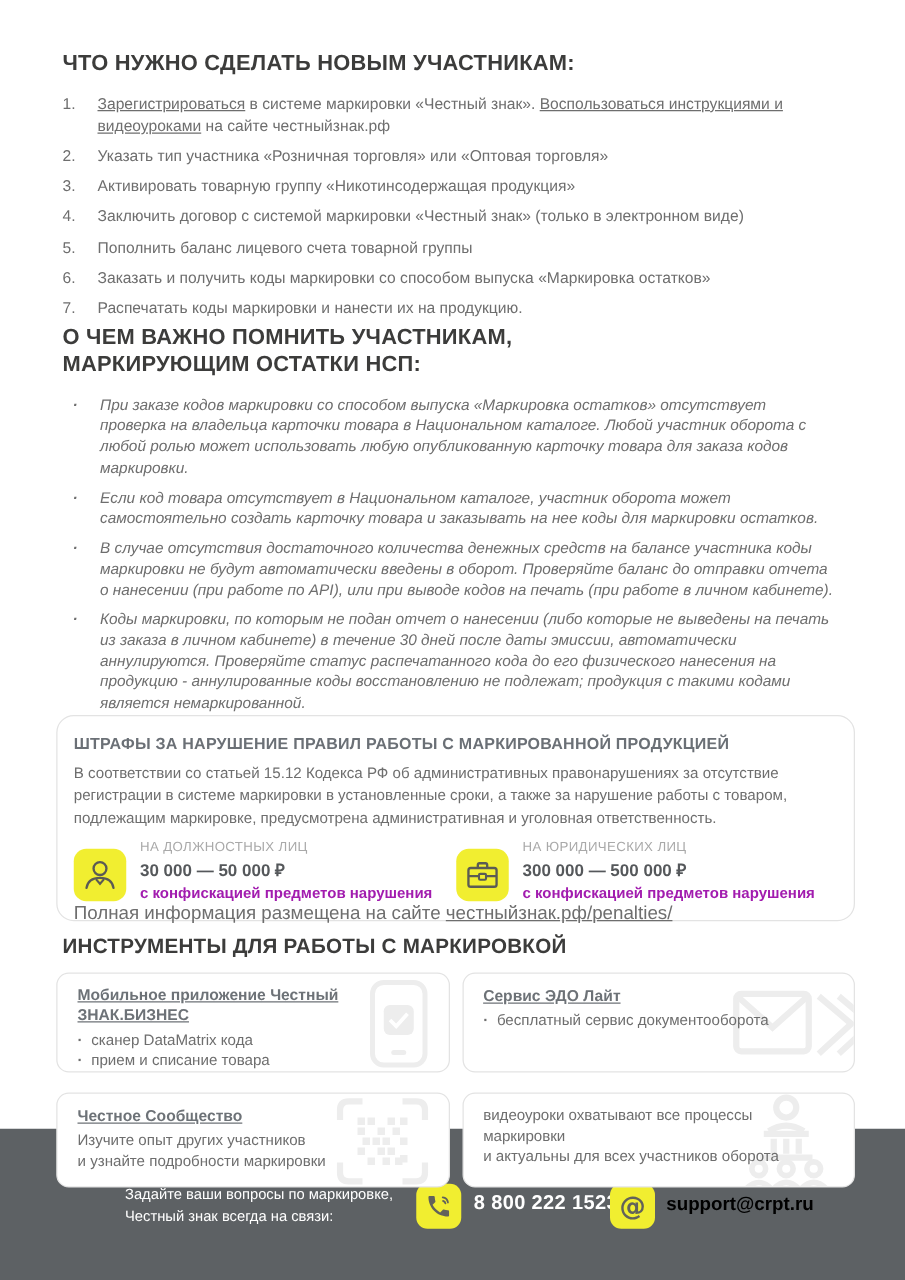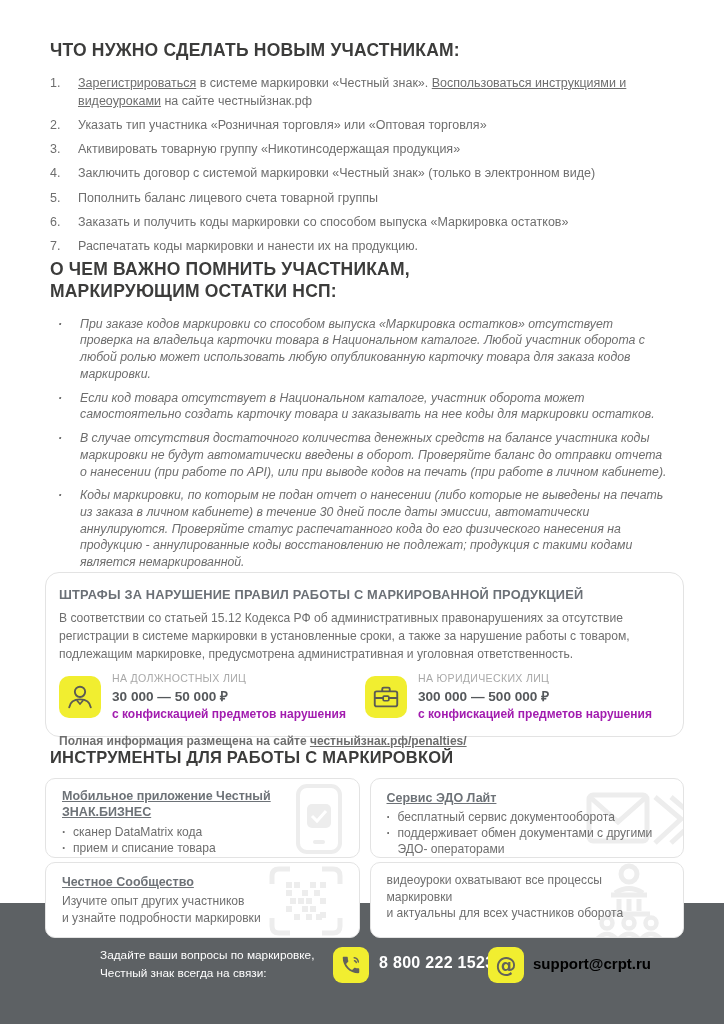--- a/index.html
+++ b/index.html
@@ -33,35 +33,35 @@
   .btext { flex:1; }
 
   
   .penalty-box {
     position:absolute; left:45px; top:572px; width:639px; height:165px; box-sizing:border-box;
     border:1px solid #e3e3e3; border-radius:14px; background:#fff; padding:14px 12px 0 13px;
   }
   .pb-title { font-size:12.8px; font-weight:bold; color:#6b7076; letter-spacing:.2px; margin-bottom:7px; }
   .pb-body { font-size:12.1px; color:#6e6e6e; line-height:1.5; margin-bottom:9px; }
   .fines { display:flex; }
-  .fine { display:flex; width:50%; align-items:center; }
+  .fine { display:flex; width:50%; align-items:flex-end; }
   .fine-icon {
     flex:none; width:42px; height:42px; border-radius:10px; background:#f1ee30;
     display:flex; align-items:center; justify-content:center; margin-right:11px;
   }
   .fine-label { font-size:10.6px; color:#a9a9a9; letter-spacing:.3px; margin-bottom:2px; }
   .fine-amount { font-size:13.6px; font-weight:bold; color:#55585b; margin-bottom:2px; }
   .fine-note { font-size:12px; font-weight:bold; color:#a21caf; }
-  .pb-footer { font-size:12px; color:#6e6e6e; margin-top:13px;font-weight:bold; }
+  .pb-footer { font-size:15px; color:#6e6e6e; margin-top:1px; }
 
   
   .tools-title { position:absolute; left:50px; top:747px; font-size:16.5px; }
   .cards {
     position:absolute; left:45px; top:778px; width:639px; z-index:2;
-    display:grid; grid-template-columns:1fr 1fr; grid-template-rows:80px 76px; gap:4px 10px;
+    display:grid; grid-template-columns:1fr 1fr; grid-template-rows:80px 76px; gap:16px 10px;
   }
   .card {
     position:relative; box-sizing:border-box; overflow:hidden;
     border:1px solid #e3e3e3; border-radius:10px; background:#fff; padding:9px 16px;
   }
   .card-title {
     font-size:12.5px; font-weight:bold; color:#6d7277; text-decoration:underline;
     margin-bottom:3px; line-height:1.3; position:relative; z-index:1; cursor:pointer; display:inline-block;
   }
   .cb { display:flex; font-size:12.1px; color:#6e6e6e; line-height:1.33; position:relative; z-index:1; }
@@ -210,24 +210,20 @@
           <line x1="20" y1="59" x2="28" y2="59" stroke="#ededed" stroke-width="4" stroke-linecap="round"></line>
         </svg>
       </div>
     </div>
 
     <div class="card">
       <span class="card-title">Сервис ЭДО Лайт</span>
       <div class="cb">
           <span class="cbdot"></span>
           <span>бесплатный сервис документооборота</span>
-        </div>
-      <div class="cb">
-          <span class="cbdot"></span>
-          <span>поддерживает обмен документами с другими ЭДО- операторами</span>
         </div>
       <div class="watermark" style="right:-14px; top:2px;">
         <svg width="112" height="78" viewBox="0 0 112 78">
           <rect x="4" y="14" width="58" height="46" rx="4" fill="none" stroke="#ededed" stroke-width="5"></rect>
           <path d="M6 17l27 24 27-24" fill="none" stroke="#ededed" stroke-width="5"></path>
           <polyline points="70,16 96,38 70,62" fill="none" stroke="#ededed" stroke-width="5"></polyline>
           <polyline points="86,16 112,38 86,62" fill="none" stroke="#ededed" stroke-width="5"></polyline>
         </svg>
       </div>
     </div>

